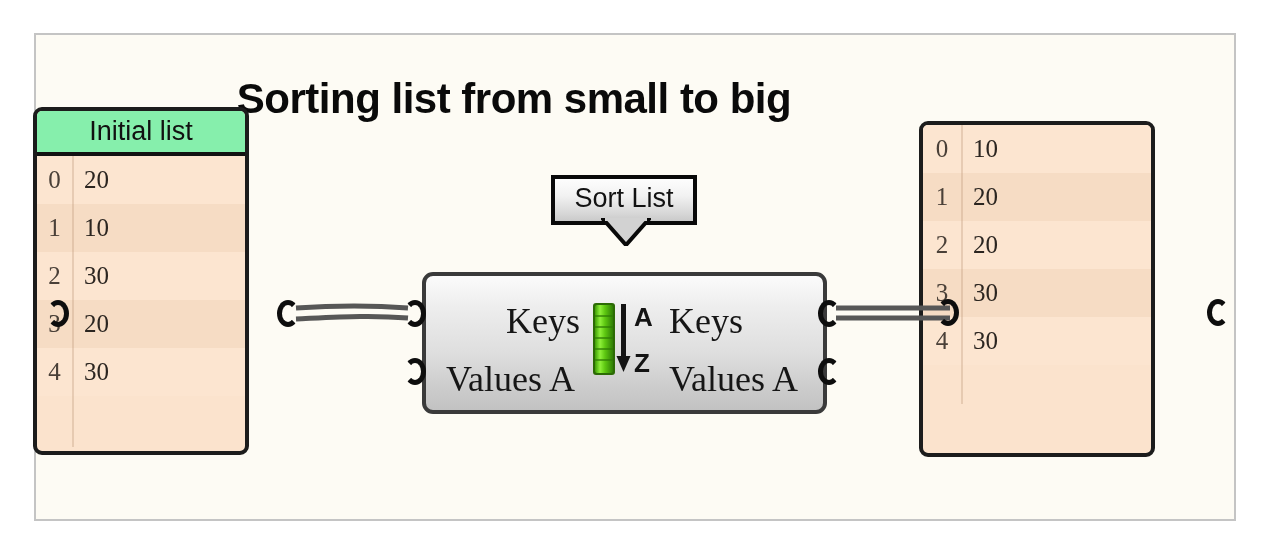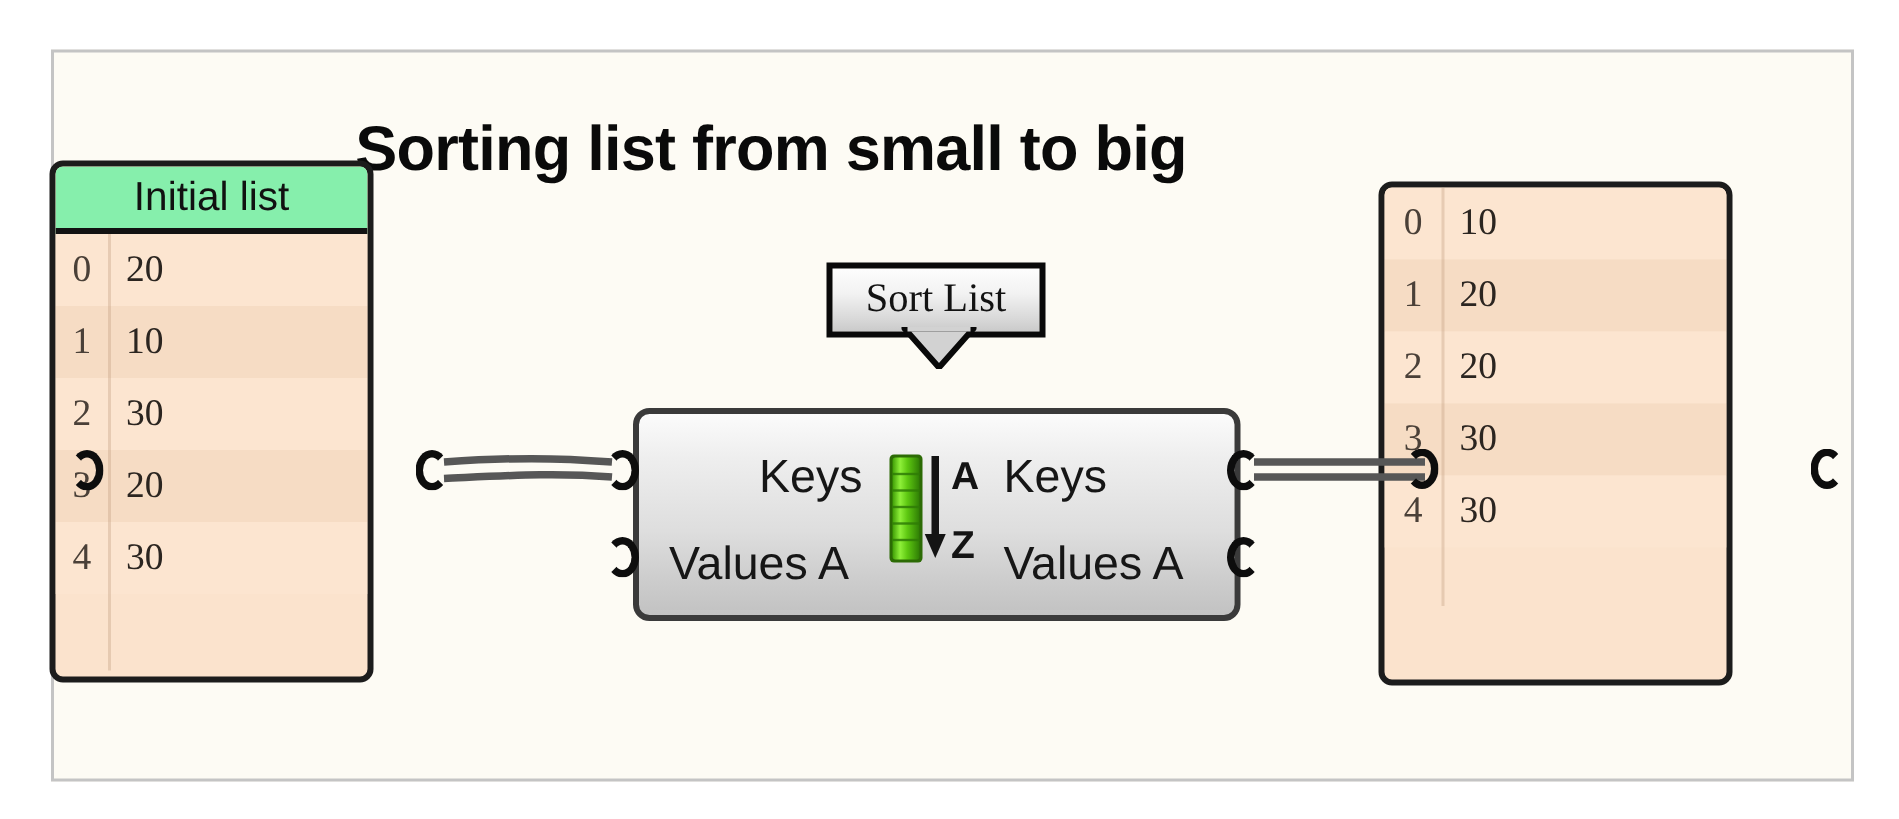--- a/index.html
+++ b/index.html
@@ -145,23 +145,23 @@
     z-index: 5;
   }
 
   .sort-grid {
     position: relative;
     width: 100%;
     height: 100%;
   }
   .port-label {
     position: absolute;
-    font-size: 31px;
+    font-size: 36px;
     color: #161616;
-    font-family: Liberation Sans, sans-serif;
+    font-family: Liberation Serif, serif;
     white-space: nowrap;
   }
   #label-keys-in     { left: 80px;  top: 24px; }
   #label-values-in   { left: 20px;  top: 82px; }
   #label-keys-out    { left: 243px; top: 24px; }
   #label-values-out  { left: 243px; top: 82px; }
 
   
   #sort-icon {
     position: absolute;
@@ -181,21 +181,21 @@
   }
   #sort-tooltip-box {
     border: 4px solid #090909;
     background: linear-gradient(to bottom, #fdfdfd 0%, #f2f2f2 40%, #d7d7d7 82%, #cacaca 100%);
     padding: 4px 10px 7px;
     text-align: center;
   }
   #sort-tooltip-label {
     font-size: 27px;
     color: #121212;
-    font-family: Liberation Serif, serif;
+    font-family: Liberation Sans, sans-serif;
     white-space: nowrap;
   }
   #sort-tooltip-pointer {
     position: absolute;
     left: 50px;
     top: 43px;
     width: 50px;
     height: 28px;
   }
 </style>

